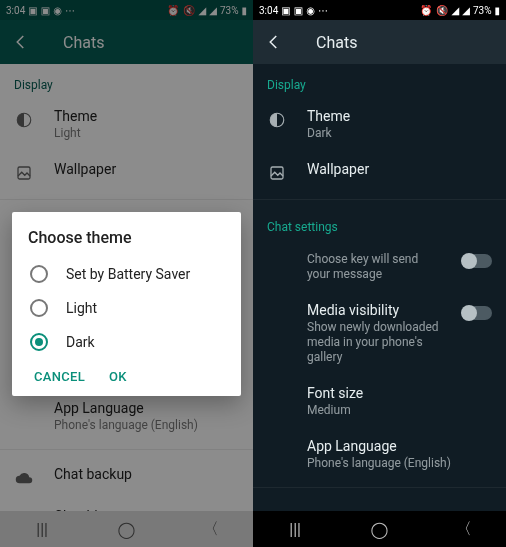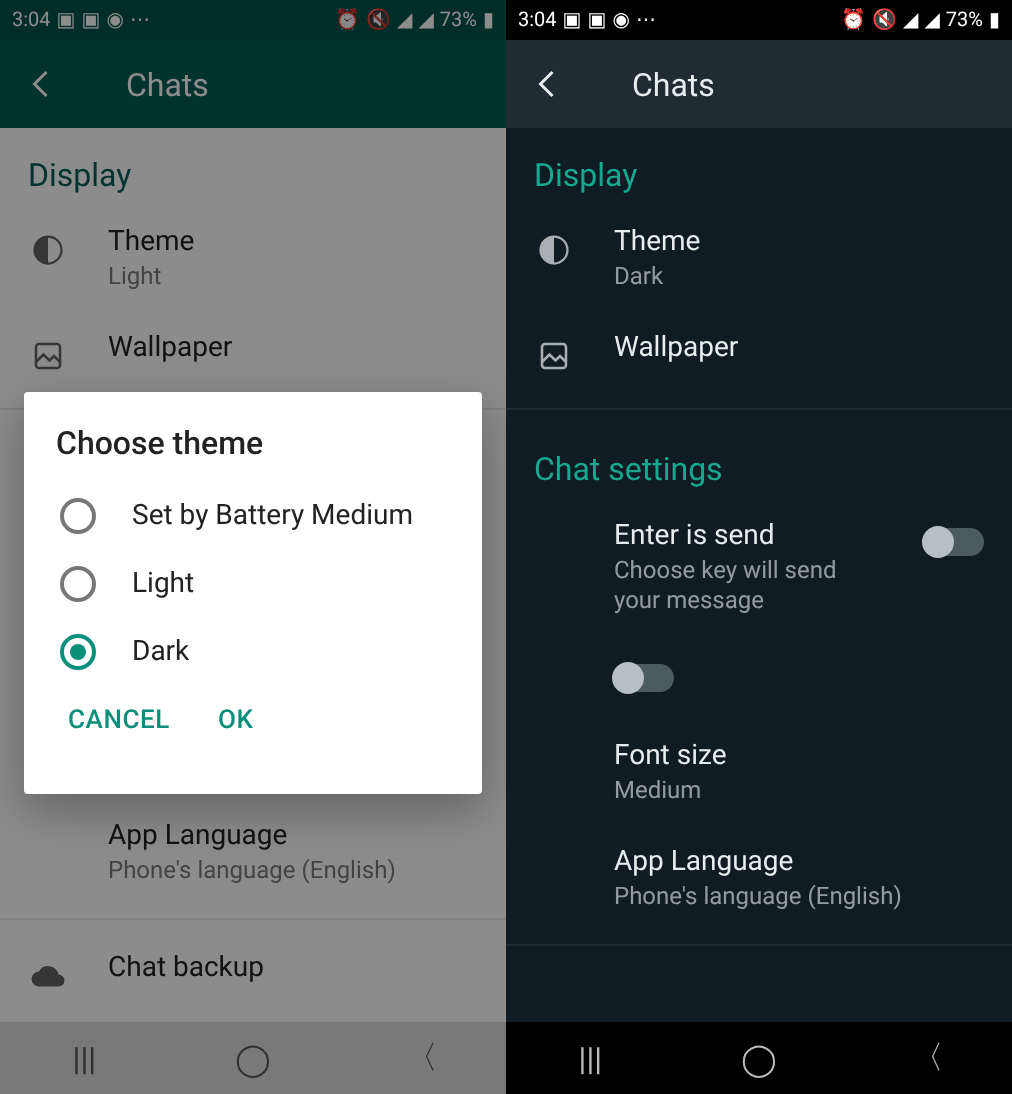--- a/index.html
+++ b/index.html
@@ -15,21 +15,21 @@
   .right .status { background: #000; color: #fff; }
   .status .icons-left, .status .icons-right { display: flex; align-items: center; gap: 3px; }
 
   
   .appbar { height: 44px; display: flex; align-items: center; padding: 0 12px; gap: 33px; font-size: 16px; }
   .left .appbar { background: #075E54; color: #fff; }
   .right .appbar { background: #1F2C34; color: #e7eef0; }
   .back-icon { width: 18px; height: 18px; }
 
   .content { flex: 1; overflow: hidden; padding-bottom: 0; position: relative; }
-  .section-title { font-size: 16px; padding: 14px 14px 6px; }
+  .section-title { font-size: 12px; padding: 14px 14px 6px; }
   .left .section-title { color: #075E54; }
   .right .section-title { color: #17A98F; }
 
   .row { display: flex; align-items: flex-start; padding: 10px 14px; gap: 20px; }
   .row .ic { width: 20px; height: 20px; flex: none; display: flex; align-items: center; justify-content: center; opacity: .7; margin-top: 2px;}
   .row .texts { flex: 1; }
   .row .title { font-size: 14px; }
   .row .sub { font-size: 12px; opacity: .6; margin-top: 2px; line-height: 1.25;}
   .row .toggle { width: 30px; height: 14px; background: #4c5a62; border-radius: 8px; position: relative; flex: none; margin-top:4px;}
   .row .toggle::after { content: ""; position: absolute; width: 16px; height: 16px; background: #b6c0c4; border-radius: 50%; top: -1px; left: -1px; }
@@ -42,21 +42,21 @@
   
   .navbar { height: 36px; display: flex; align-items: center; justify-content: space-around; }
   .left .navbar { background: #dcdcdc; color: #555; }
   .right .navbar { background: #000; color: #bbb; }
   .navbar .nbtn { width: 40px; display:flex; justify-content:center;}
 
   
   .dim { position: absolute; inset: 0; background: rgba(0,0,0,.45); }
 
   
-  .dialog { position: absolute; left: 12px; right: 12px; top: 196px; background: #fff; border-radius: 2px; box-shadow: 0 8px 24px rgba(0,0,0,.3); padding: 16px 16px 25px; color:#222;}
+  .dialog { position: absolute; left: 12px; right: 12px; top: 212px; background: #fff; border-radius: 2px; box-shadow: 0 8px 24px rgba(0,0,0,.3); padding: 16px 16px 8px; color:#222;}
   .dialog h3 { font-size: 16px; font-weight: 500; margin-bottom: 10px; }
   .opt { display: flex; align-items: center; gap: 18px; padding: 8px 2px; font-size: 14px; }
   .radio { width: 18px; height: 18px; border: 2px solid #777; border-radius: 50%; position: relative; flex:none;}
   .radio.sel { border-color: #0a8f7a; }
   .radio.sel::after { content:""; position:absolute; inset:3px; background:#0a8f7a; border-radius:50%; }
   .dlg-actions { display:flex; justify-content:flex-start; gap: 24px; padding: 10px 6px 4px; color:#0a8f7a; font-size: 13px; font-weight:500; letter-spacing:.3px;}
 </style>
 </head>
 <body>
 
@@ -150,21 +150,21 @@
     <div class="nbtn">|||</div>
     <div class="nbtn">◯</div>
     <div class="nbtn">〈</div>
   </div>
 
   <div class="dim"></div>
   <div class="dialog">
     <h3>Choose theme</h3>
     <div class="opt">
       <span class="radio"></span>
-      <span>Set by Battery Medium</span>
+      <span>Set by Battery Saver</span>
     </div>
     <div class="opt">
       <span class="radio"></span>
       <span>Light</span>
     </div>
     <div class="opt">
       <span class="radio sel"></span>
       <span>Dark</span>
     </div>
     <div class="dlg-actions">
@@ -224,28 +224,31 @@
       <div class="texts">
             <div class="title">Wallpaper</div>
           </div>
     </div>
     <div class="divider"></div>
     <div class="section-title">Chat settings</div>
 
     <div class="row">
       <div class="ic"></div>
       <div class="texts">
-        <div class="title">Enter is send</div>
         <div class="sub">Choose key will send your message</div>
       </div>
       <div class="toggle off"></div>
     </div>
 
     <div class="row">
       <div class="ic"></div>
+      <div class="texts">
+        <div class="title">Media visibility</div>
+        <div class="sub">Show newly downloaded media in your phone's gallery</div>
+      </div>
       <div class="toggle off"></div>
     </div>
 
     <div class="row">
       <div class="ic"></div>
       <div class="texts">
         <div class="title">Font size</div>
         <div class="sub">Medium</div>
       </div>
     </div>

